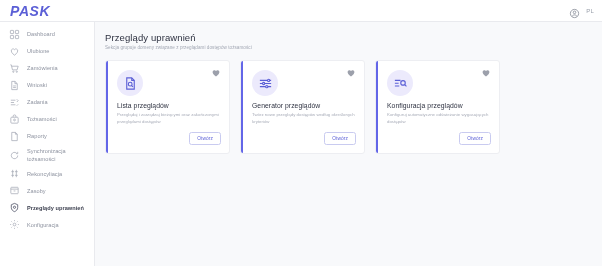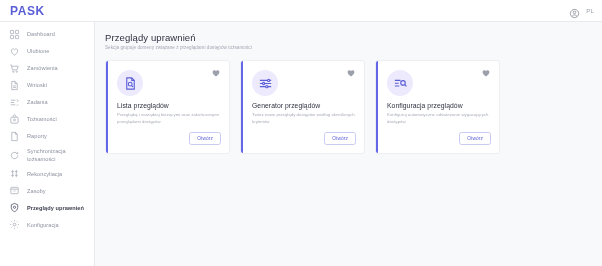--- a/index.html
+++ b/index.html
@@ -12,22 +12,23 @@
 
   
   .topbar {
     height: 22px; flex: 0 0 22px;
     background: #ffffff;
     border-bottom: 1px solid #e9eaee;
     display: flex; align-items: center;
     padding: 0 8px 0 10px;
   }
   .logo {
-    font-size: 12px; font-weight: 700; letter-spacing: .6px;
+    font-size: 14px; font-weight: 700; letter-spacing: .6px;
     color: #5b5fd6;
+    font-style: italic;
   }
   .topbar-right { margin-left: auto; display: flex; align-items: center; gap: 6px; }
   .avatar-ic { width: 11px; height: 11px; display: block; color: #8b8f9a; }
   .lang { font-size: 6px; color: #9aa0ab; letter-spacing: .2px; }
 
   
   .body { flex: 1 1 auto; display: flex; min-height: 0; }
 
   
   .sidebar {

